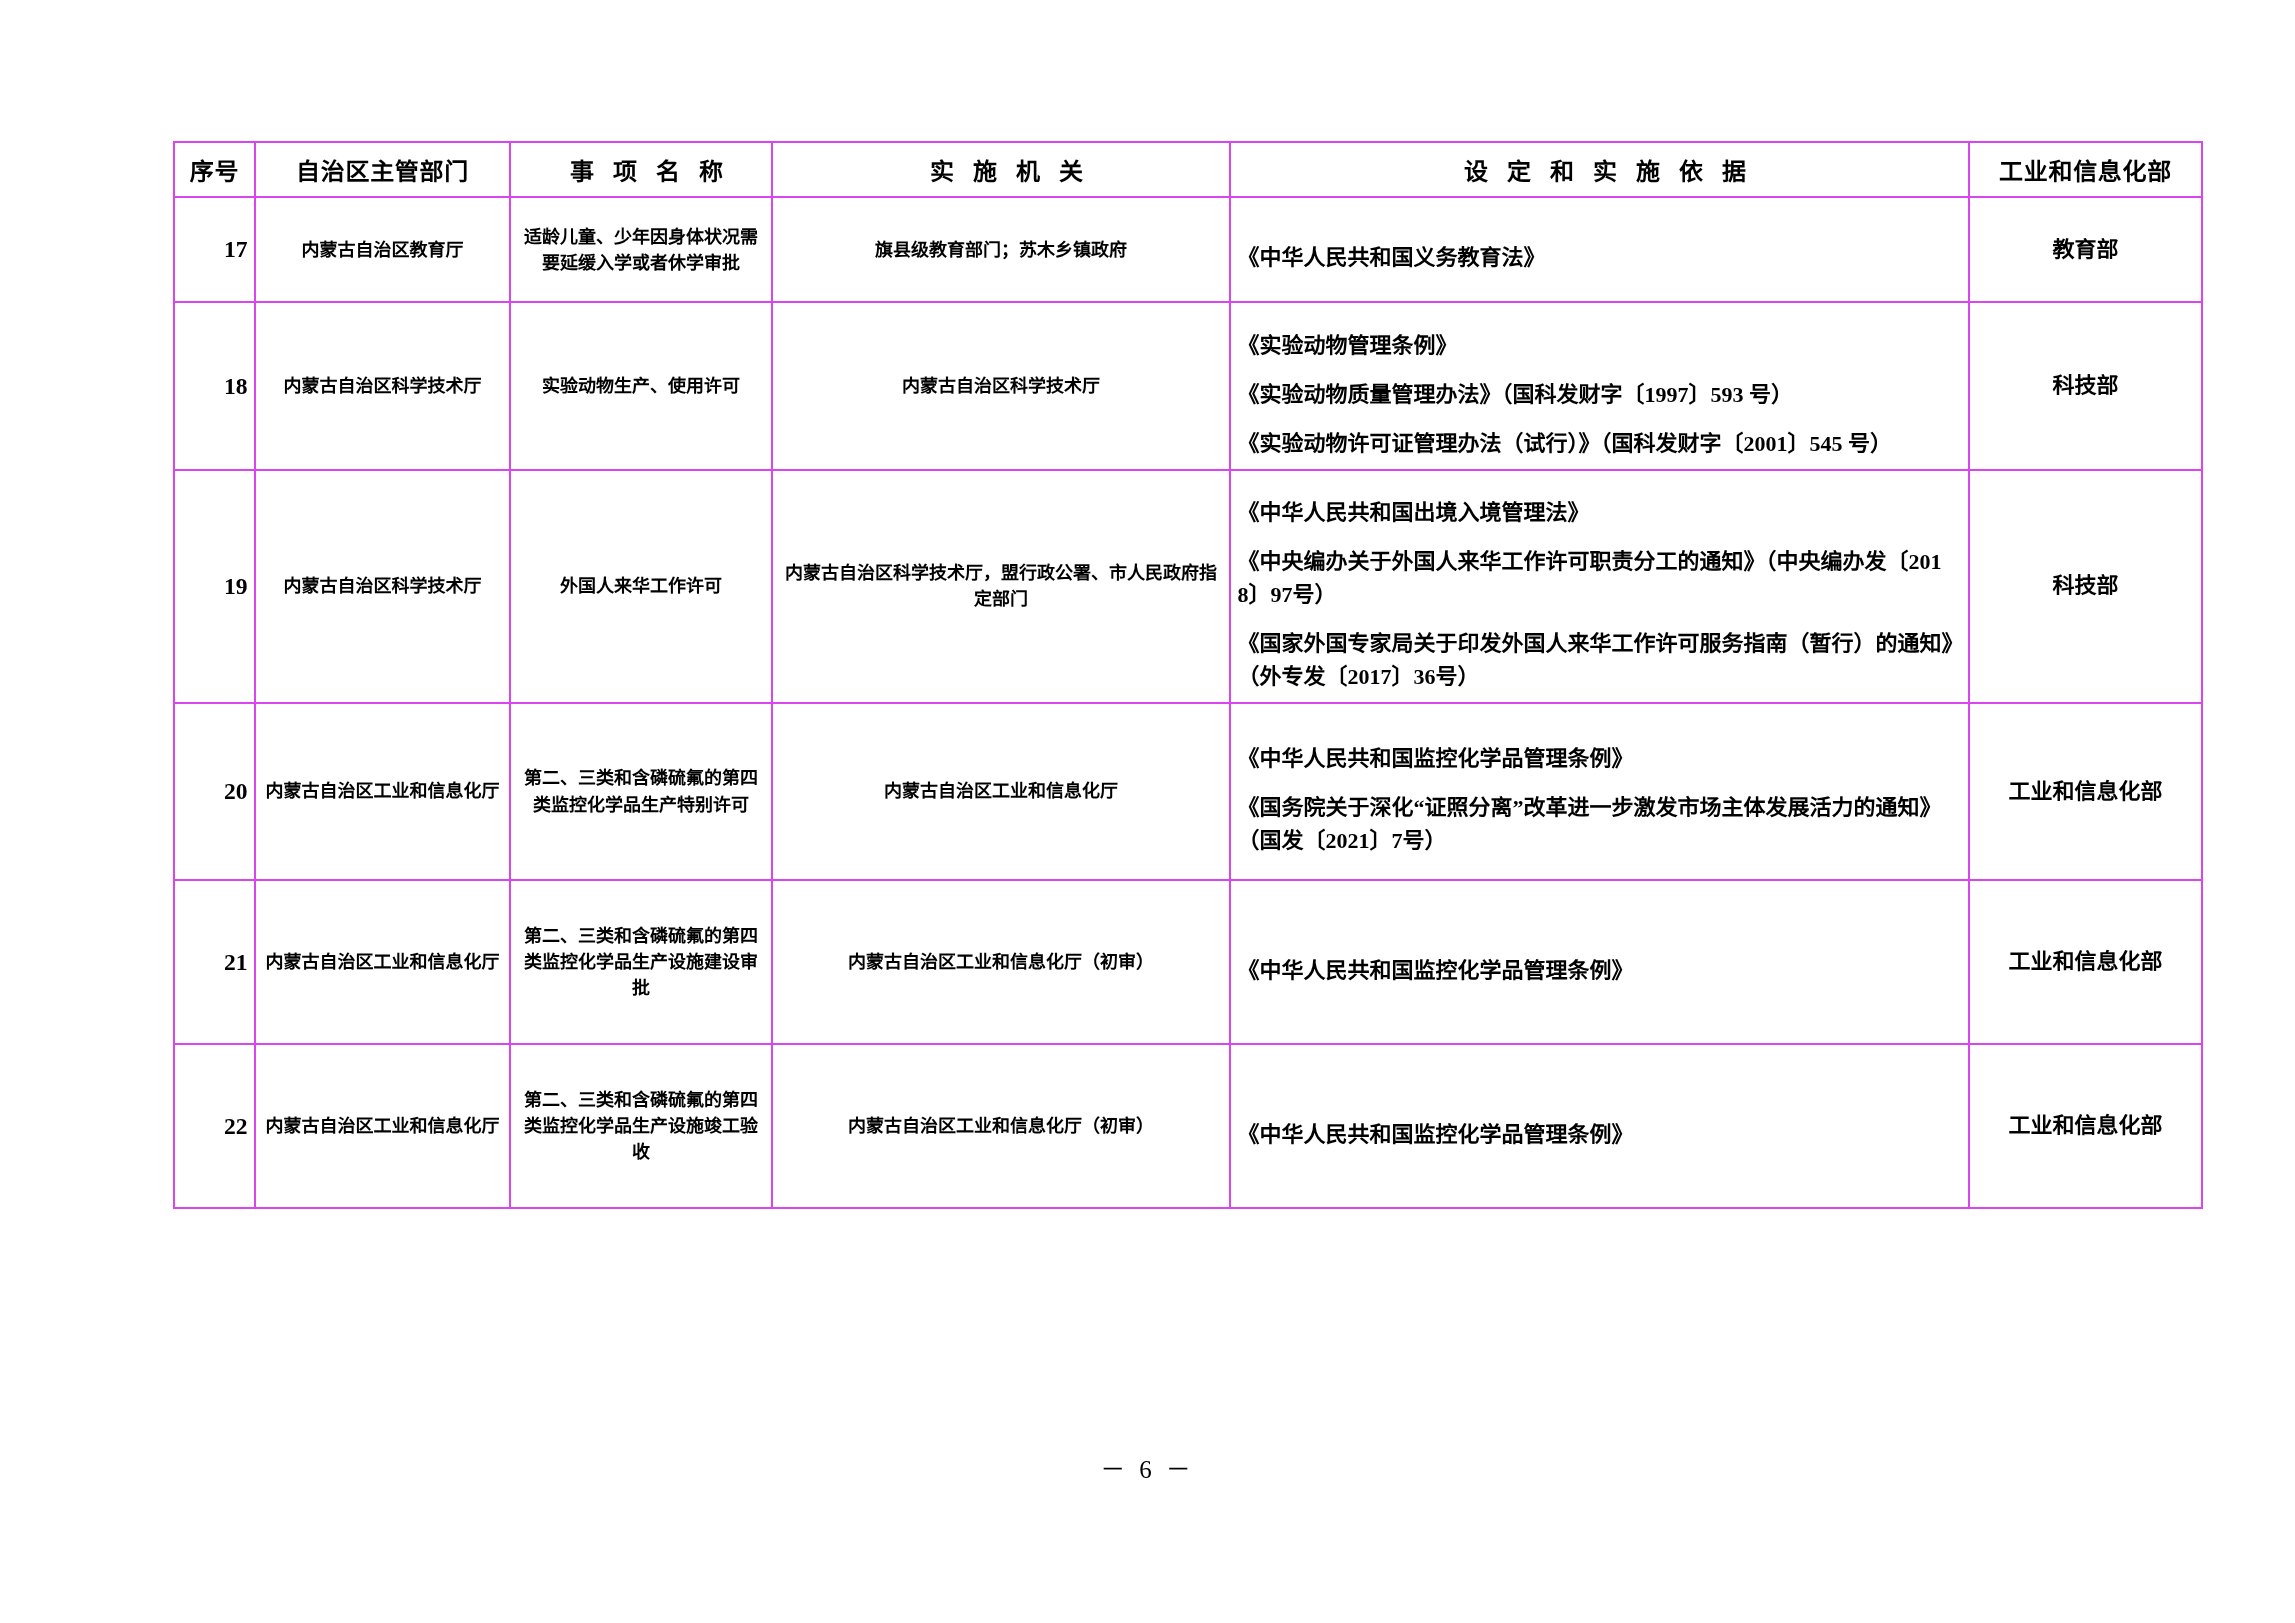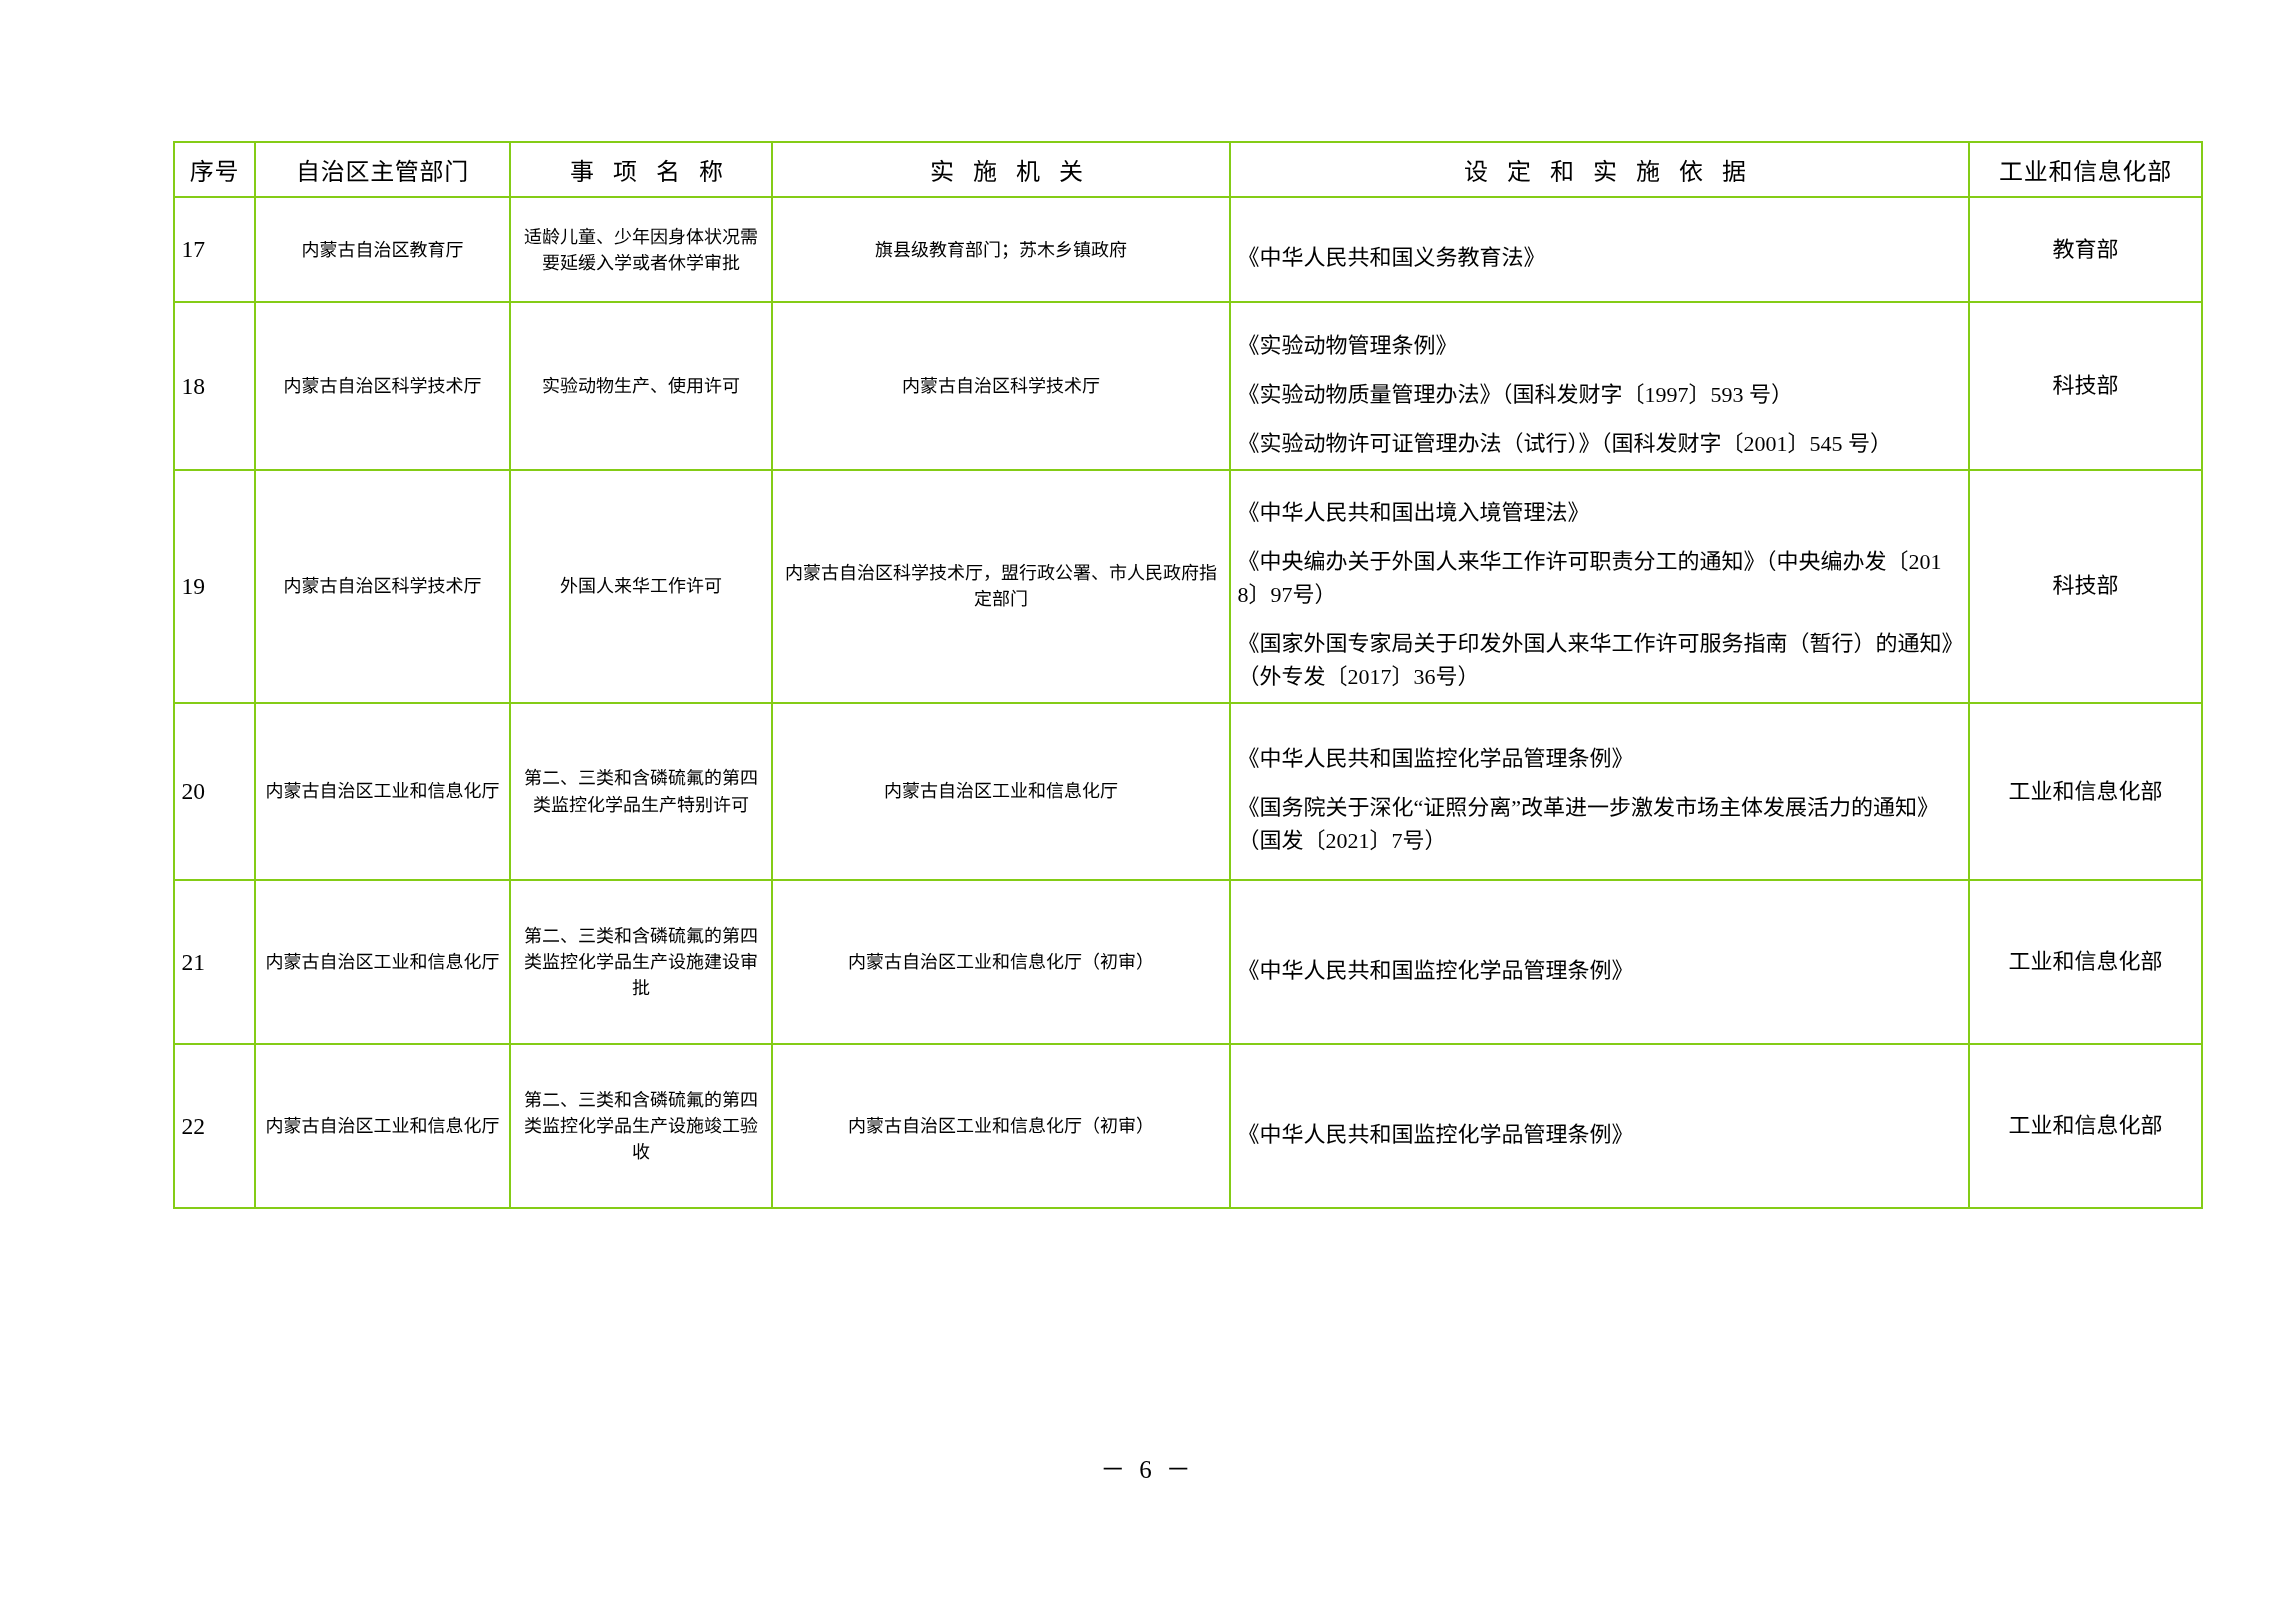--- a/index.html
+++ b/index.html
@@ -23,24 +23,24 @@
     height: 1623px;
     box-sizing: border-box;
     padding: 141px 98px 0 173px;
   }
   table.doc-table {
     border-collapse: collapse;
     width: 2028px;
     table-layout: fixed;
   }
   table.doc-table td, table.doc-table th {
-    border: 2px solid #84cc16;
+    border: 2px solid #d946ef;
     vertical-align: middle;
     padding: 9.2px 6.5px 9.2px 6.5px;
-    font-weight: normal;
+    font-weight: bold;
   }
   
   col.c-seq      { width: 81px; }
   col.c-dept     { width: 255px; }
   col.c-item     { width: 262px; }
   col.c-org      { width: 458px; }
   col.c-basis    { width: 739px; }
   col.c-central  { width: 233px; }
 
   thead td {
@@ -49,21 +49,21 @@
     letter-spacing: 0.7px;
     padding-top: 14.4px;
     padding-bottom: 14.4px;
   }
   thead td.spaced {
     letter-spacing: 6.5px;
     padding-left: 24px;
   }
 
   td.seq {
-    text-align: left;
+    text-align: right;
     font-size: 23.6px;
   }
   td.cell-text {
     font-size: 18px;
     line-height: 1.46;
     text-align: center;
     vertical-align: middle;
     padding-left: 7.9px;
     padding-right: 5.2px;
     word-break: break-all;

